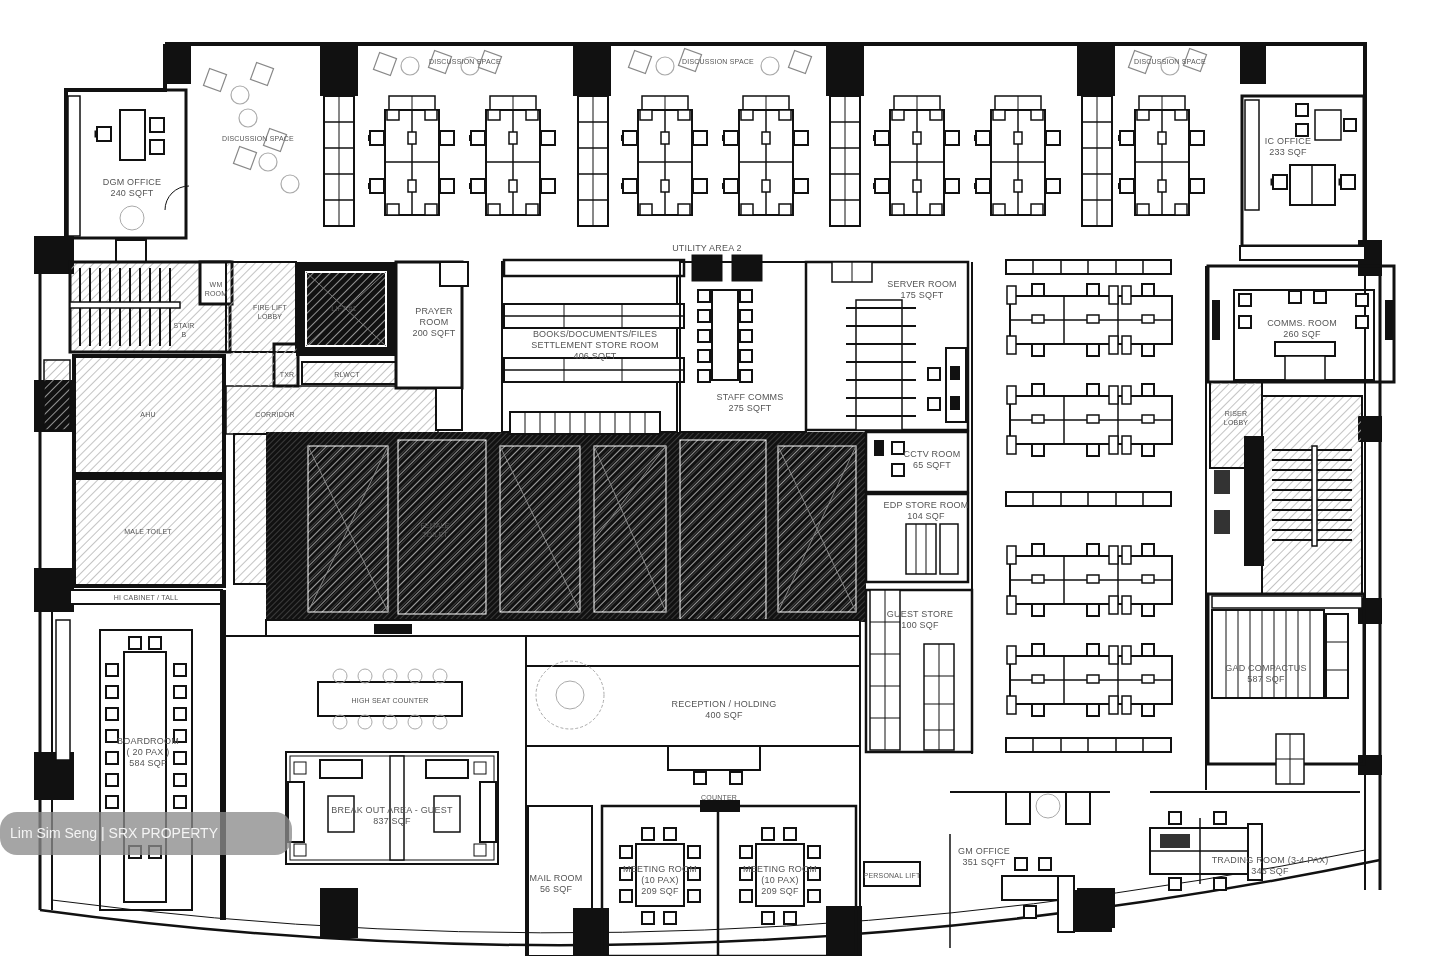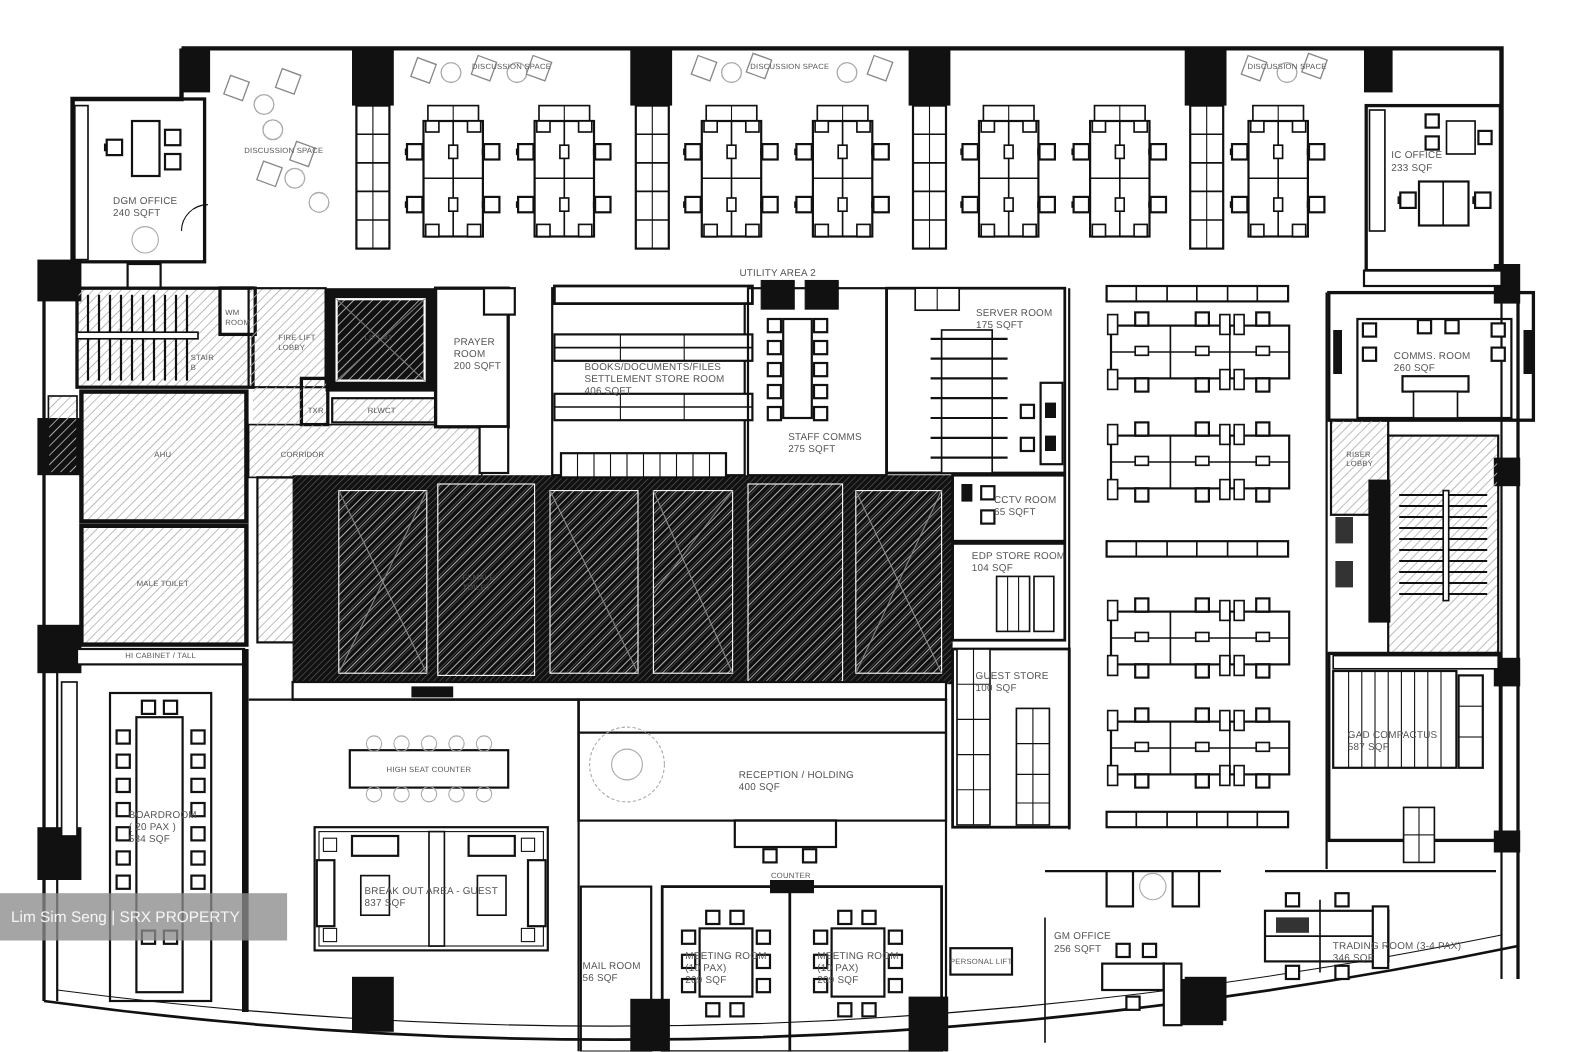--- a/index.html
+++ b/index.html
@@ -1,20 +1,20 @@
 <!DOCTYPE html>
 <html><head>
 <meta charset="utf-8">
 <style>
   html,body{margin:0;padding:0;background:#fff;}
   body{width:1440px;height:956px;position:relative;overflow:hidden;font-family:"Liberation Sans",sans-serif;color:#333;}
   #plan{position:absolute;left:0;top:0;width:1440px;height:956px;}
-  .lbl{position:absolute;font-size:9px;line-height:11px;color:#555;letter-spacing:0.2px;white-space:nowrap;transform:translate(-50%,-50%);}
+  .lbl{position:absolute;font-size:9px;line-height:11px;text-align:center;color:#555;letter-spacing:0.2px;white-space:nowrap;transform:translate(-50%,-50%);}
   .lbl.sm{font-size:7px;line-height:9px;}
-  .watermark{position:absolute;left:0;top:812px;width:261px;height:43px;background:rgba(140,140,140,0.78);color:#f4f4f4;font-size:14px;line-height:43px;padding-left:10px;box-sizing:border-box;}
+  .watermark{position:absolute;left:0;top:812px;width:292px;height:43px;background:rgba(140,140,140,0.78);color:#f4f4f4;font-size:14px;line-height:43px;padding-left:10px;box-sizing:border-box;border-radius:17px;}
 </style>
 </head>
 <body>
 
 <svg id="plan" viewBox="0 0 1440 956" xmlns="http://www.w3.org/2000/svg">
   <defs>
     <pattern id="hatch" patternUnits="userSpaceOnUse" width="6" height="6" patternTransform="rotate(45)">
       <line x1="0" y1="0" x2="0" y2="6" stroke="#b4b4b4" stroke-width="1.6"></line>
     </pattern>
     <pattern id="darkhatch" patternUnits="userSpaceOnUse" width="4" height="4" patternTransform="rotate(45)">
@@ -634,20 +634,20 @@
   <div>209 SQF</div>
 </div>
 <div class="lbl" style="left:780px;top:880px">
   <div>MEETING ROOM</div>
   <div>(10 PAX)</div>
   <div>209 SQF</div>
 </div>
 <div class="lbl sm" style="left:892px;top:875px">PERSONAL LIFT</div>
 <div class="lbl" style="left:984px;top:857px">
   <div>GM OFFICE</div>
-  <div>256 SQFT</div>
+  <div>351 SQFT</div>
 </div>
 <div class="lbl" style="left:1270px;top:866px">
   <div>TRADING ROOM (3-4 PAX)</div>
   <div>346 SQF</div>
 </div>
 
 <div class="watermark">Lim Sim Seng | SRX PROPERTY</div>
 
 </body></html>

